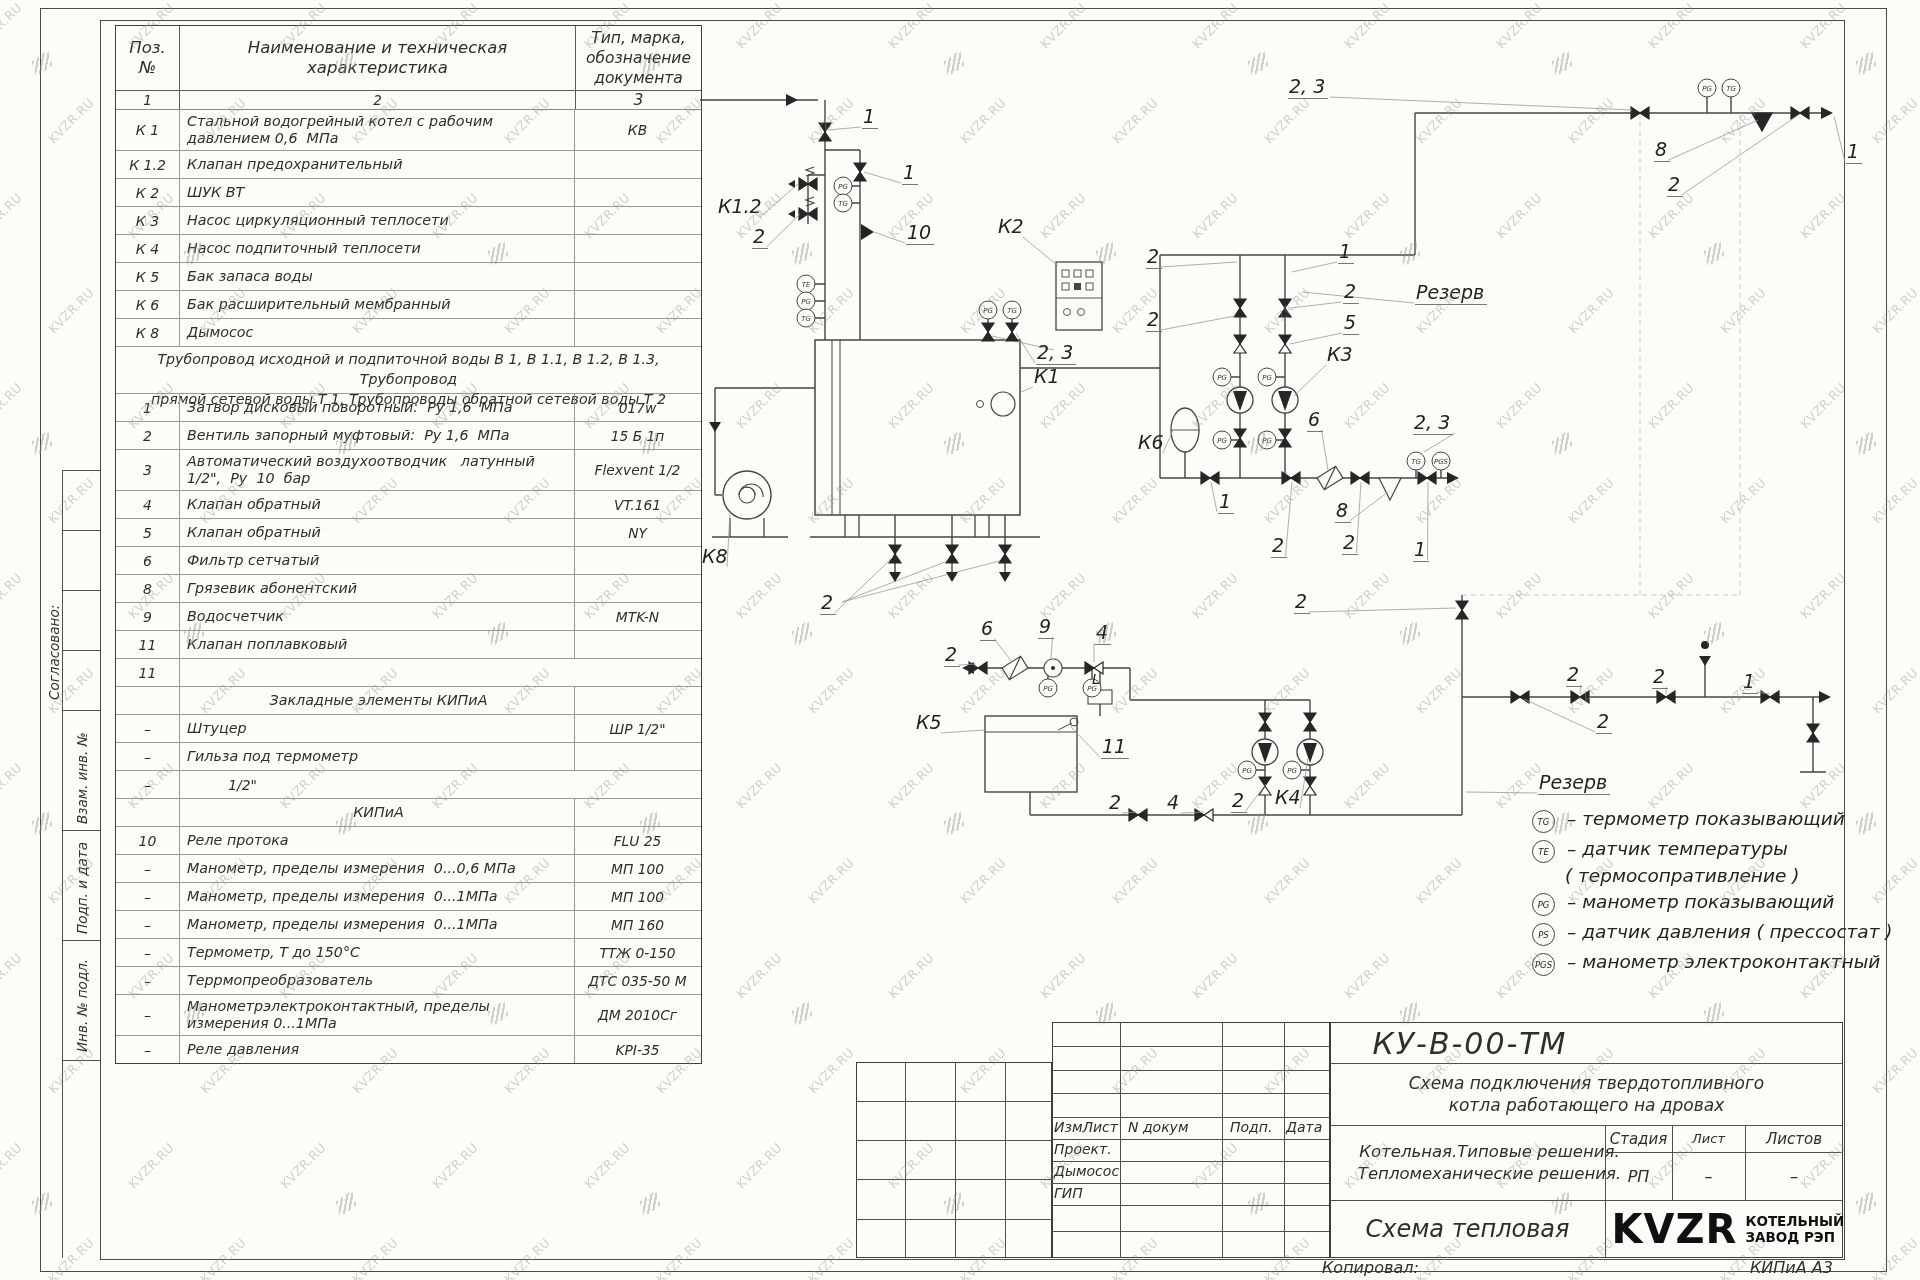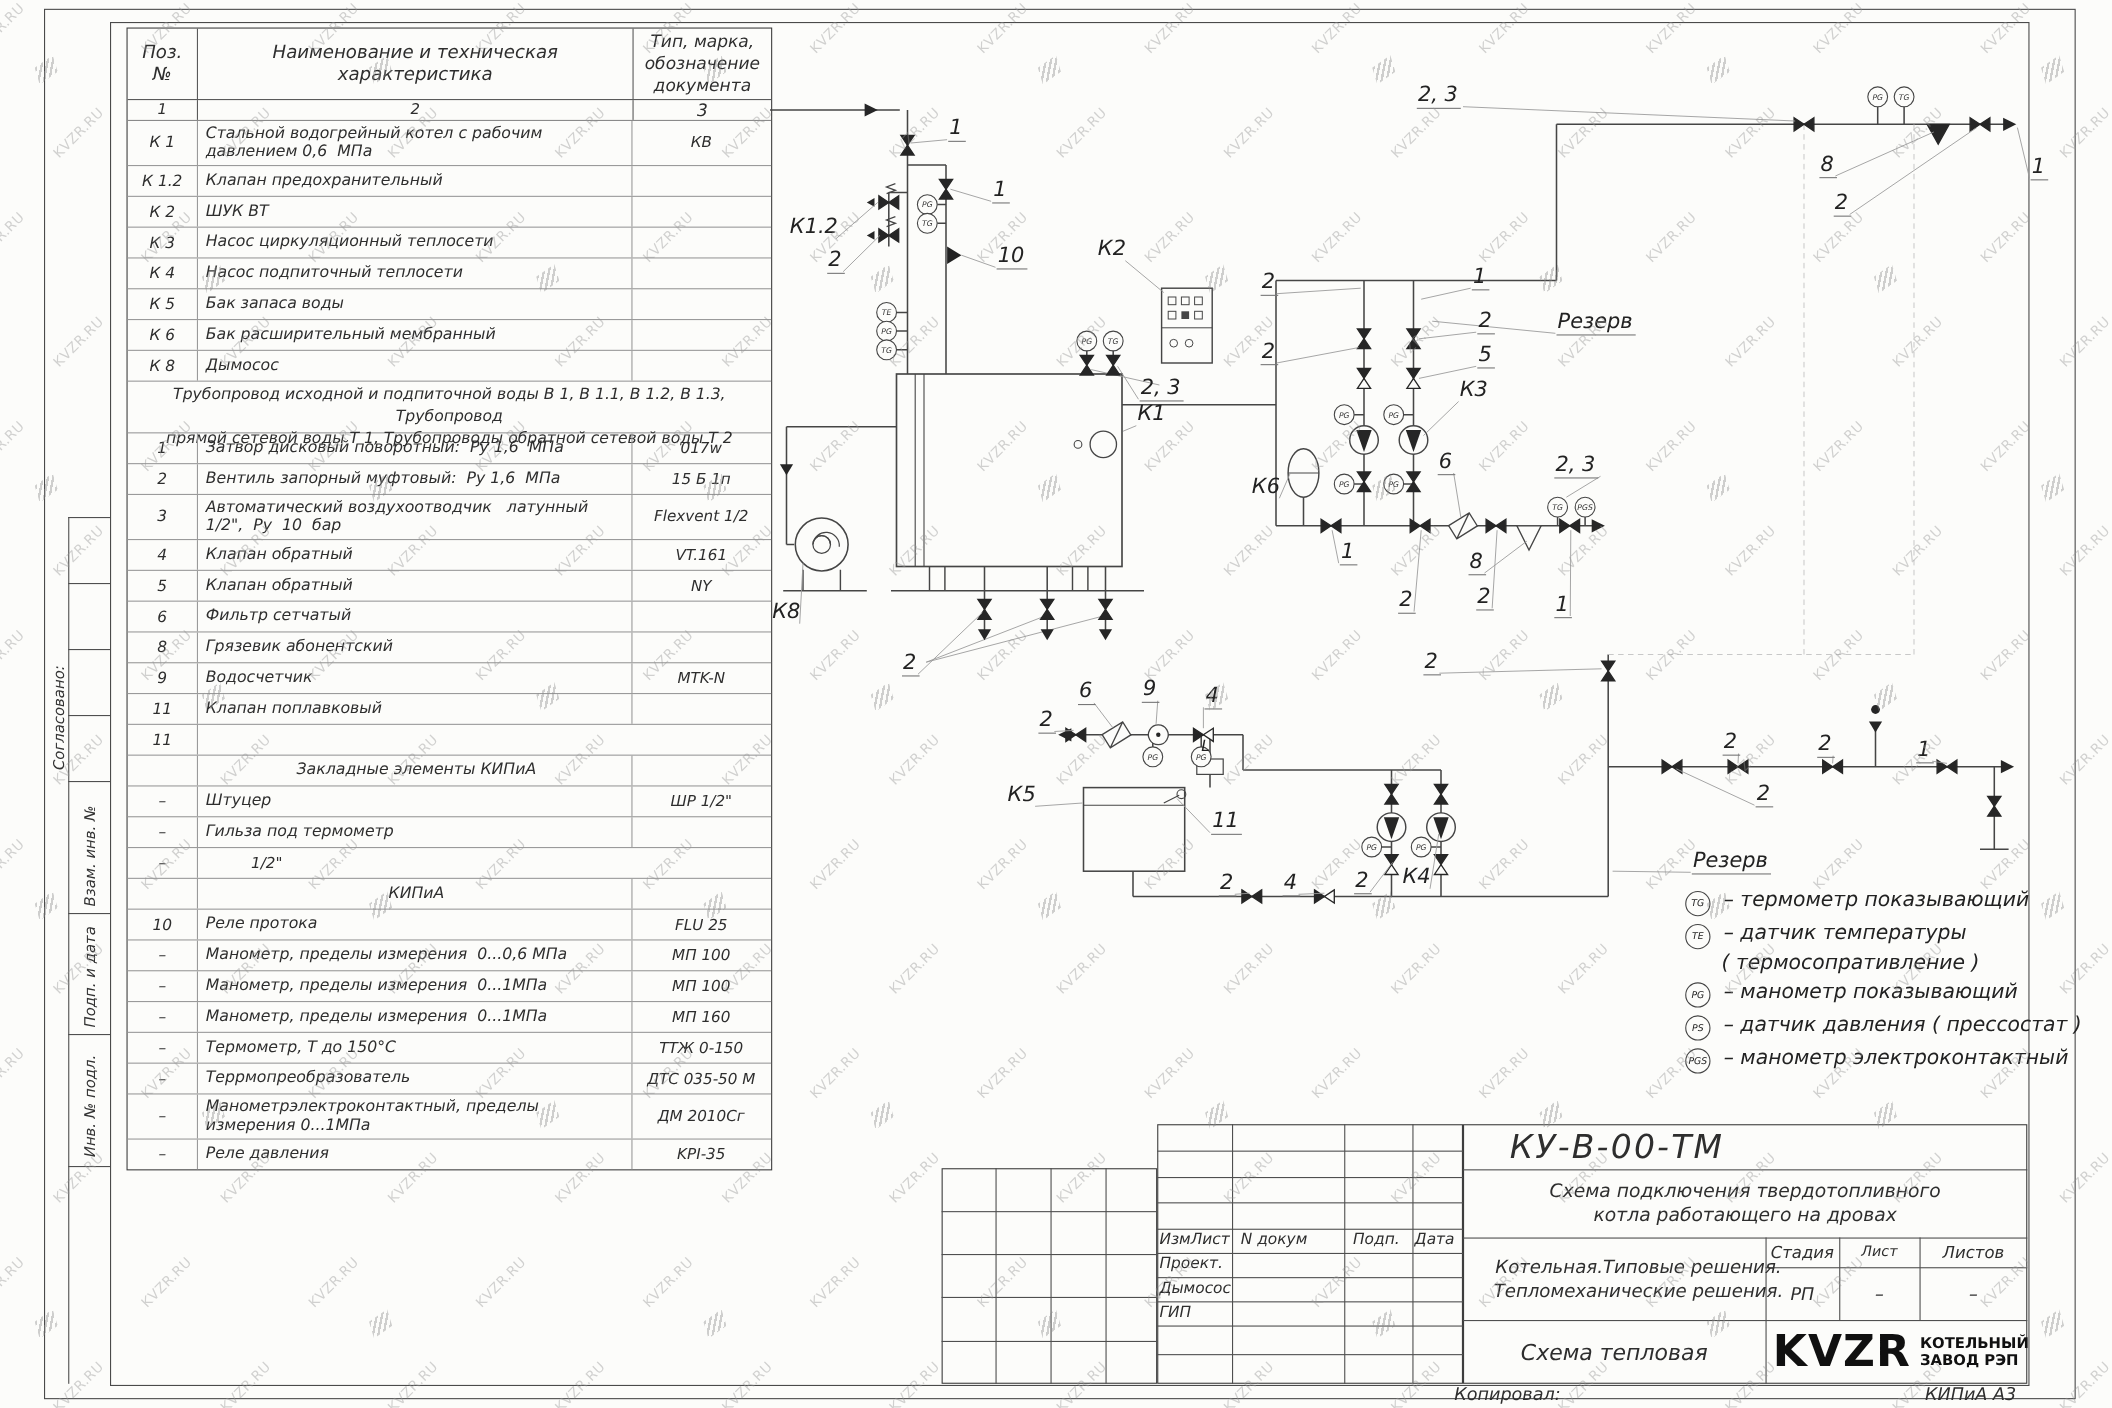--- a/index.html
+++ b/index.html
@@ -39,21 +39,21 @@
   .lsym{width:21px;height:21px;border:1.2px solid #444;border-radius:50%;display:flex;align-items:center;justify-content:center;
         font-size:8.5px;font-style:italic;flex:0 0 auto;margin-right:12px;margin-top:2px;background:#fcfcfa;}
   .lextra{margin-left:33px;margin-top:-3px;margin-bottom:5px;}
   
   #tblock{position:absolute;left:856px;top:1022px;width:987px;height:236px;font-style:italic;z-index:25;}
   .cell{position:absolute;box-sizing:border-box;border:1.1px solid #3d3d3d;}
   .ctext{display:flex;align-items:center;justify-content:center;text-align:center;}
   #tb-code{font-size:30px;letter-spacing:2px;}
   #tb-sub{font-size:17px;line-height:22px;white-space:pre-line;}
   #tb-proj{font-size:16.5px;line-height:22px;white-space:pre-line;}
-  #tb-scheme{font-size:20px;}
+  #tb-scheme{font-size:24px;}
   .tb-small{font-size:14px;}
   .logo-wrap{display:flex;align-items:center;justify-content:center;gap:8px;font-style:normal;}
   .logo-kvzr{font-size:40px;font-weight:900;letter-spacing:1px;color:#101010;font-family:"DejaVu Sans",sans-serif;}
   .logo-cap{font-size:13.5px;font-weight:700;line-height:16px;color:#101010;white-space:pre-line;text-align:left;}
   
   #wmlayer{position:absolute;left:0;top:0;width:1920px;height:1280px;z-index:50;pointer-events:none;overflow:hidden;}
   .wm{position:absolute;color:#969696;opacity:.42;font-size:12.5px;transform:rotate(-45deg);letter-spacing:.4px;font-family:"DejaVu Sans",sans-serif;}
   .wg{position:absolute;width:20px;height:15px;opacity:.4;
       background:repeating-linear-gradient(125deg,#8a8a8a 0 2.5px,transparent 2.5px 5.5px);
       transform:rotate(-35deg) skewX(-18deg);}

